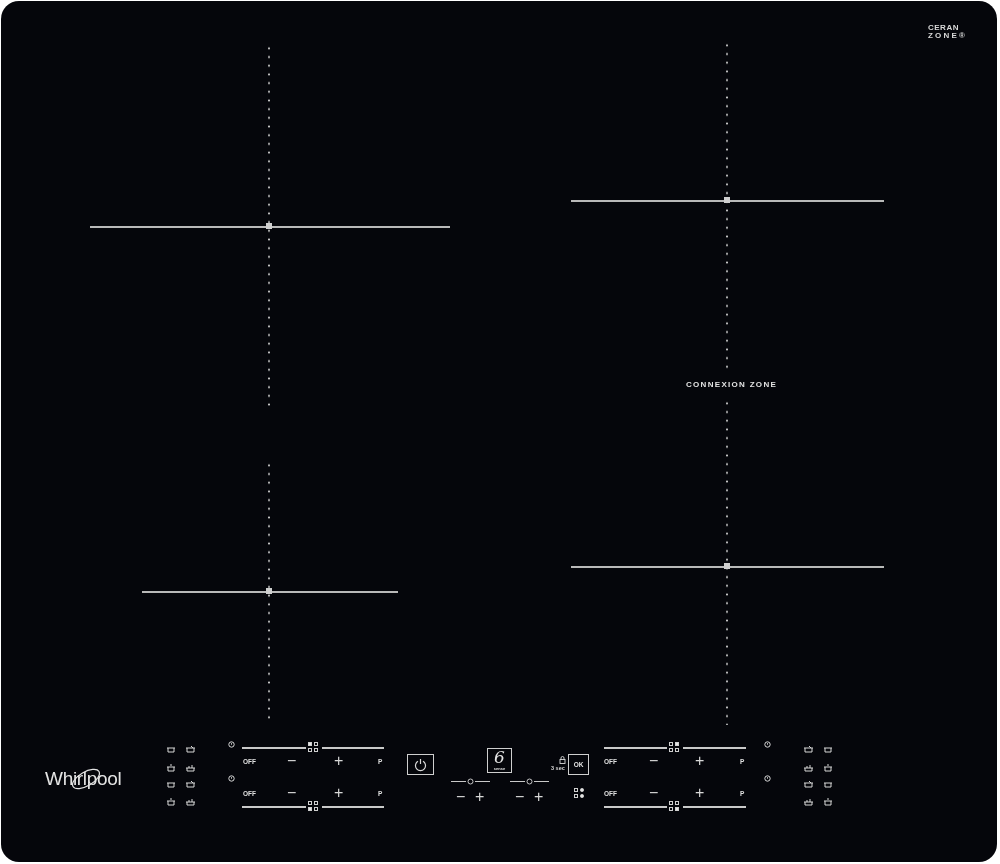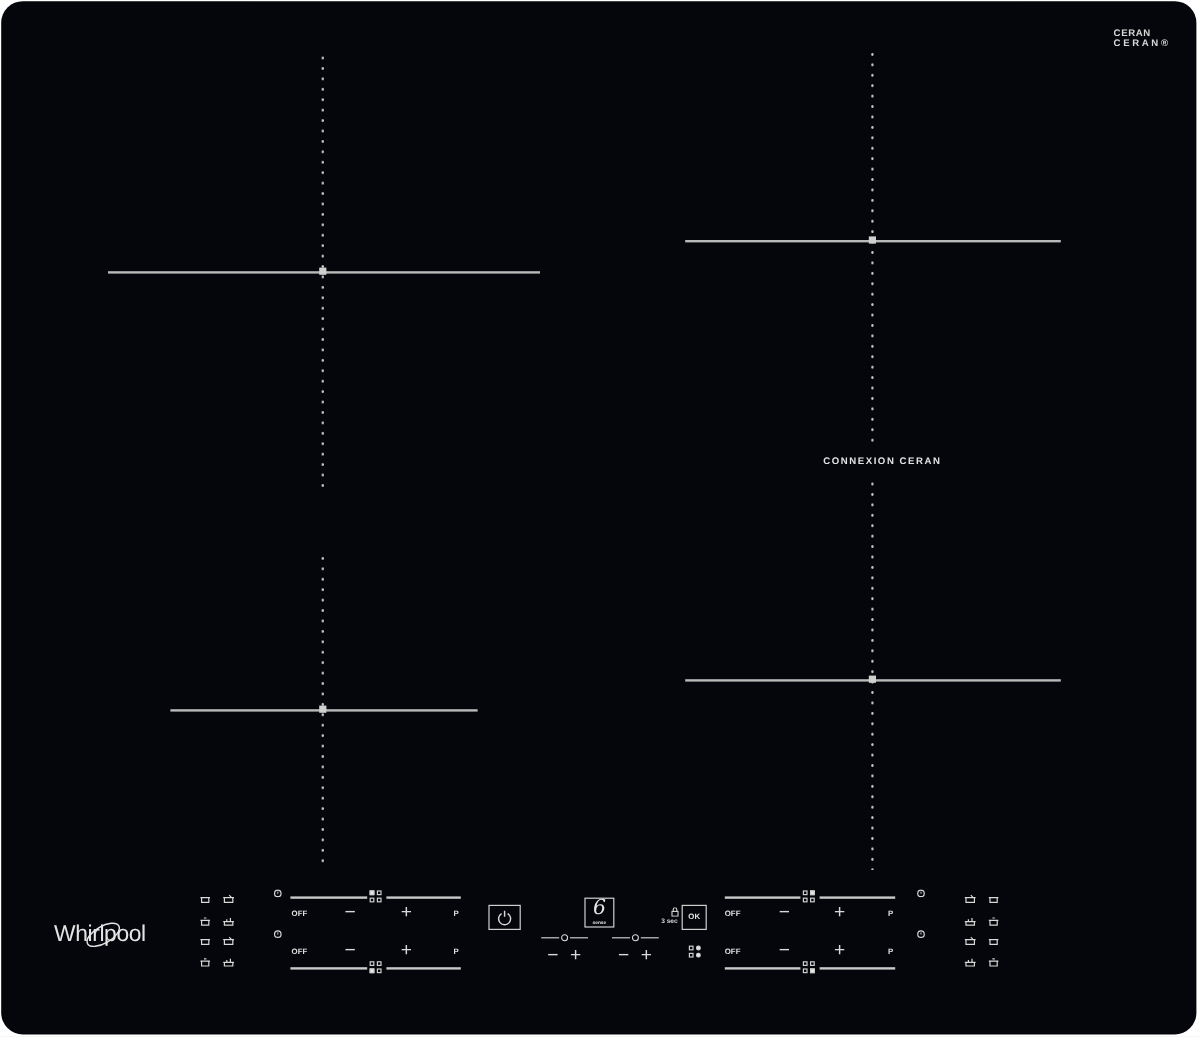--- a/index.html
+++ b/index.html
@@ -37,21 +37,21 @@
   .btn-box { position: absolute; border: 1.2px solid #cfcfcf; box-sizing: border-box; }
   .tiny { position: absolute; color: #d8d8d8; font-size: 5.5px; font-weight: bold; white-space: nowrap; }
 </style>
 </head>
 <body>
 
 <div class="hob">
 
   <div class="brand-schott" style="left:927px;top:23px;">
     <div>CERAN</div>
-    <div class="l2">CERAN®</div>
+    <div class="l2">ZONE®</div>
   </div>
 
   <div>
     <div class="vdots" style="left:267px;top:43px;height:366px;"></div>
     <div class="hline" style="left:89px;top:225px;width:360px;"></div>
     <div class="center-mark" style="left:265px;top:222px;"></div>
   </div>
 
   <div>
     <div class="vdots" style="left:267px;top:460px;height:262px;"></div>
@@ -59,21 +59,21 @@
     <div class="center-mark" style="left:265px;top:587px;"></div>
   </div>
 
   <div>
     <div class="vdots" style="left:725px;top:40px;height:328px;"></div>
     <div class="vdots" style="left:725px;top:398px;height:326px;"></div>
     <div class="hline" style="left:570px;top:199px;width:313px;"></div>
     <div class="center-mark" style="left:723px;top:196px;"></div>
     <div class="hline" style="left:570px;top:565px;width:313px;"></div>
     <div class="center-mark" style="left:723px;top:562px;"></div>
-    <div class="zone-label" style="left:685px;top:379px;">CONNEXION CERAN</div>
+    <div class="zone-label" style="left:685px;top:379px;">CONNEXION ZONE</div>
   </div>
 
   <div class="whirlpool">
     <span>Whirlpool</span>
     <svg width="34" height="26" viewBox="0 0 34 26">
       <ellipse cx="17" cy="13" rx="15" ry="7" transform="rotate(-30 17 13)" fill="none" stroke="#e4e4e4" stroke-width="1.2"></ellipse>
     </svg>
   </div>
 
   <div>

